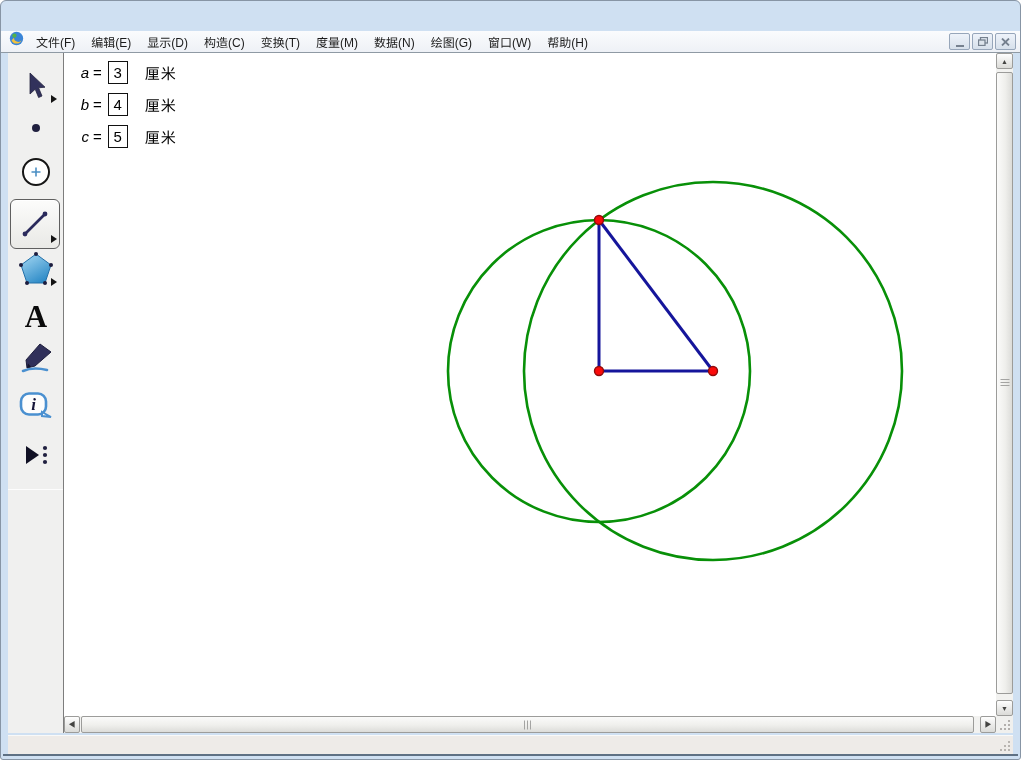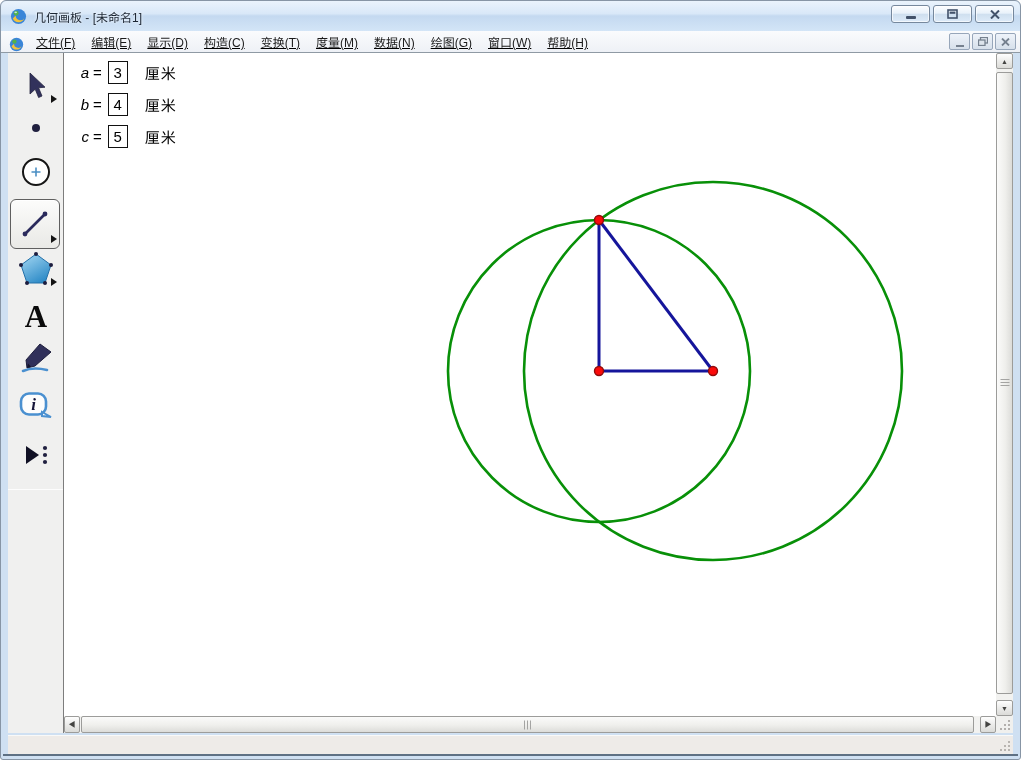--- a/index.html
+++ b/index.html
@@ -18,21 +18,21 @@
   .title-text{margin-left:7px;font-size:12px;color:#1c2633;text-shadow:0 0 3px #fff;}
   .title-controls{position:absolute;right:6px;top:4px;display:flex;gap:3px;}
   .tbtn{width:39px;height:18px;border:1px solid #76889d;border-radius:3px;
     background:linear-gradient(#fdfeff 0%,#e8f1fa 45%,#cfdfef 52%,#ddebf9 100%);
     box-shadow:inset 0 0 0 1px rgba(255,255,255,.65);
     display:flex;align-items:center;justify-content:center;}
   .glyph-min{width:10px;height:3px;background:#42526a;border-radius:1px;margin-top:7px;}
   
   .menubar{position:absolute;left:0;top:30px;right:0;height:22px;
     background:linear-gradient(#fafbfd,#eef1f6);border-bottom:1px solid #8f9aa4;
-    display:flex;align-items:flex-end;padding-left:6px;text-decoration:underline;}
+    display:flex;align-items:flex-start;padding-left:6px;}
   .menu-icon{width:15px;height:15px;margin:0 4px 0 2px;flex:0 0 auto;}
   .menu-item{padding:0 8px;font-size:12px;color:#1b1b1b;height:100%;
     display:flex;align-items:center;white-space:nowrap;}
   .mdi-controls{position:absolute;right:4px;top:2px;display:flex;gap:2px;}
   .mbtn{width:21px;height:17px;border:1px solid #97a6ba;border-radius:2px;
     background:linear-gradient(#eef3fa,#d7e0eb);display:flex;align-items:center;justify-content:center;}
   .mglyph-min{width:8px;height:2px;background:#76818f;margin-top:8px;}
   
   .main-toolbar{position:absolute;left:7px;top:52px;width:56px;height:680px;
     background:#f0f0ef;border-right:1px solid #7d7d7d;}
@@ -79,45 +79,20 @@
   
   .statusbar{position:absolute;left:7px;top:734px;width:1005px;height:19px;
     background:#eeebe8;border-top:1px solid #f9f9f8;}
   .bottom-edge{position:absolute;left:2px;right:2px;bottom:3px;height:2px;background:#5e7083;}
 </style>
 </head>
 <body>
 
 <div class="window">
 
-  <div class="titlebar">
-    <svg class="title-icon" viewBox="0 0 18 18">
-      <circle cx="9" cy="9" r="8" fill="#3a85d8"></circle>
-      <path d="M3,11 A6.5,6.5 0 0 0 15,11 A5,5 0 0 1 6,8 Z" fill="#f2c23c"></path>
-      <circle cx="6.5" cy="5.5" r="2.6" fill="#52b24a"></circle>
-      <ellipse cx="6" cy="4.6" rx="1.4" ry="0.9" fill="#d9ecff" opacity="0.85"></ellipse>
-    </svg>
-    <span class="title-text">几何画板 - [未命名1]</span>
-    <div class="title-controls">
-      <div class="tbtn">
-        <span class="glyph-min"></span>
-      </div>
-      <div class="tbtn">
-        <svg width="11" height="10" viewBox="0 0 11 10">
-          <rect x="1" y="1" width="9" height="8" fill="none" stroke="#42526a" stroke-width="1.6"></rect>
-          <rect x="2.6" y="2.6" width="5.8" height="2.2" fill="#42526a"></rect>
-        </svg>
-      </div>
-      <div class="tbtn">
-        <svg width="10" height="9" viewBox="0 0 10 9">
-          <path d="M1,0.5 L9,8.5 M9,0.5 L1,8.5" stroke="#42526a" stroke-width="2"></path>
-        </svg>
-      </div>
-    </div>
-  </div>
 
   <div class="menubar">
     <svg class="menu-icon" viewBox="0 0 18 18">
       <circle cx="9" cy="9" r="8" fill="#3a85d8"></circle>
       <path d="M3,11 A6.5,6.5 0 0 0 15,11 A5,5 0 0 1 6,8 Z" fill="#f2c23c"></path>
       <circle cx="6.5" cy="5.5" r="2.6" fill="#52b24a"></circle>
     </svg>
     <span class="menu-item">文件(F)</span>
     <span class="menu-item">编辑(E)</span>
     <span class="menu-item">显示(D)</span>

